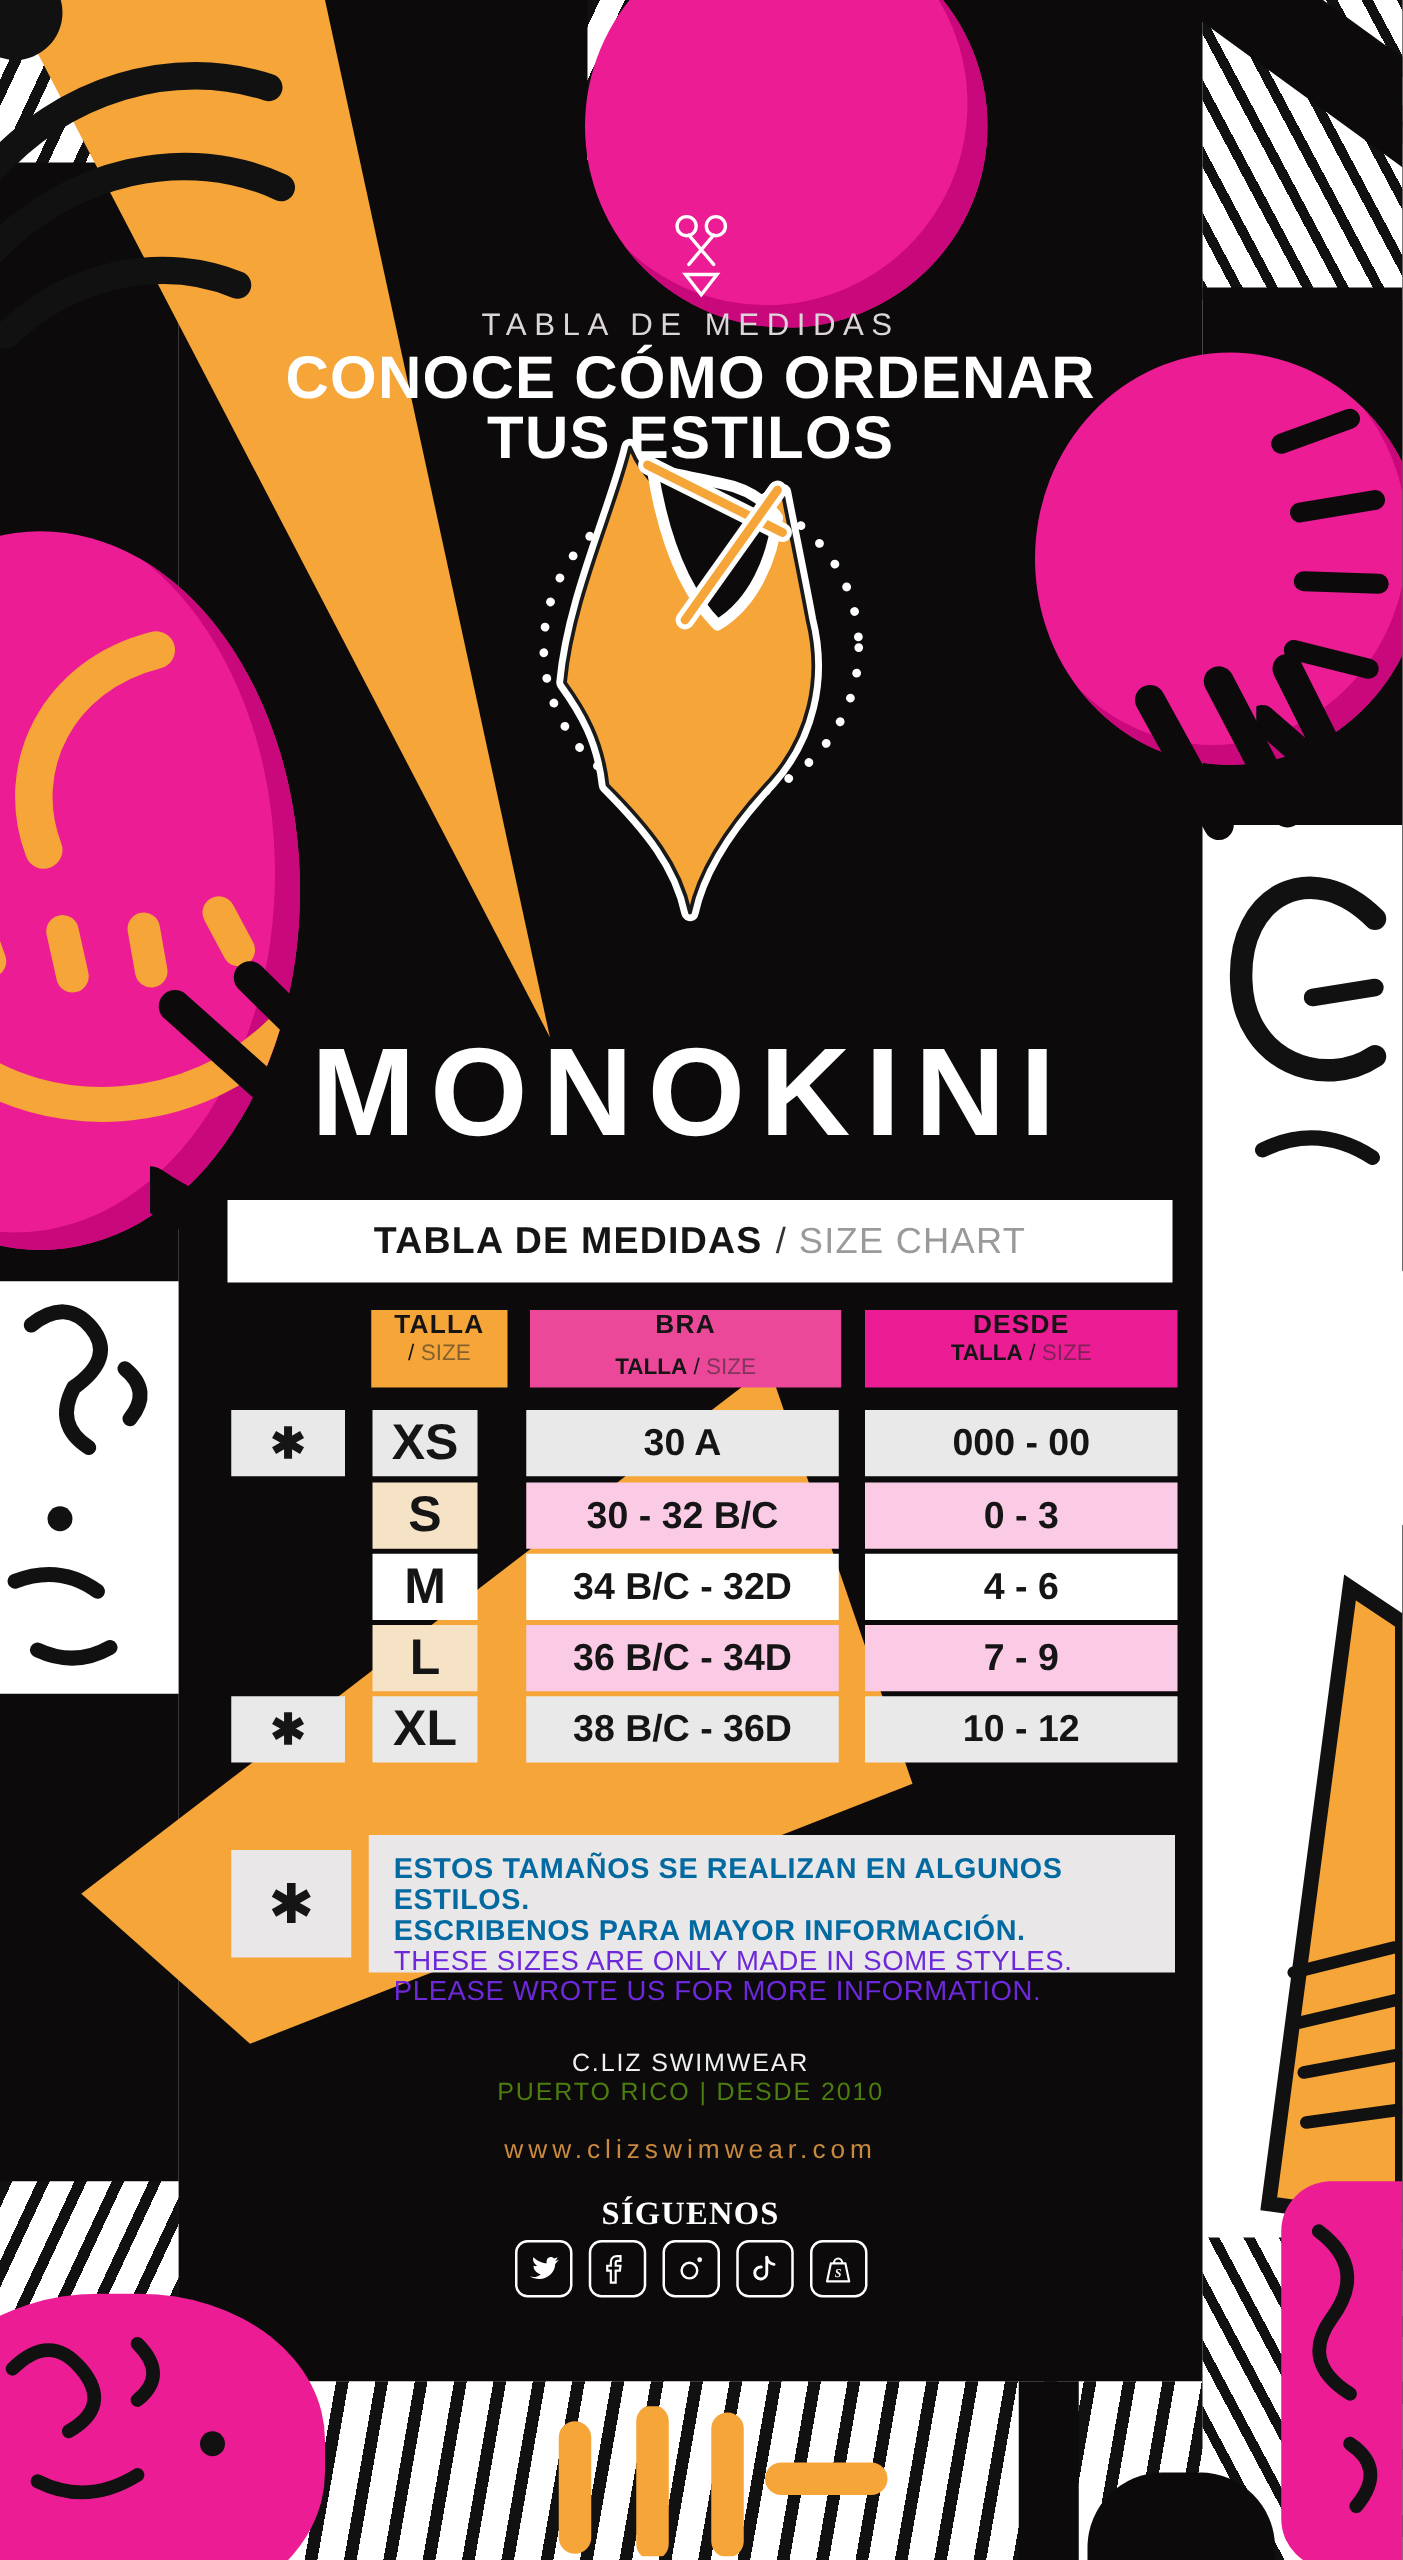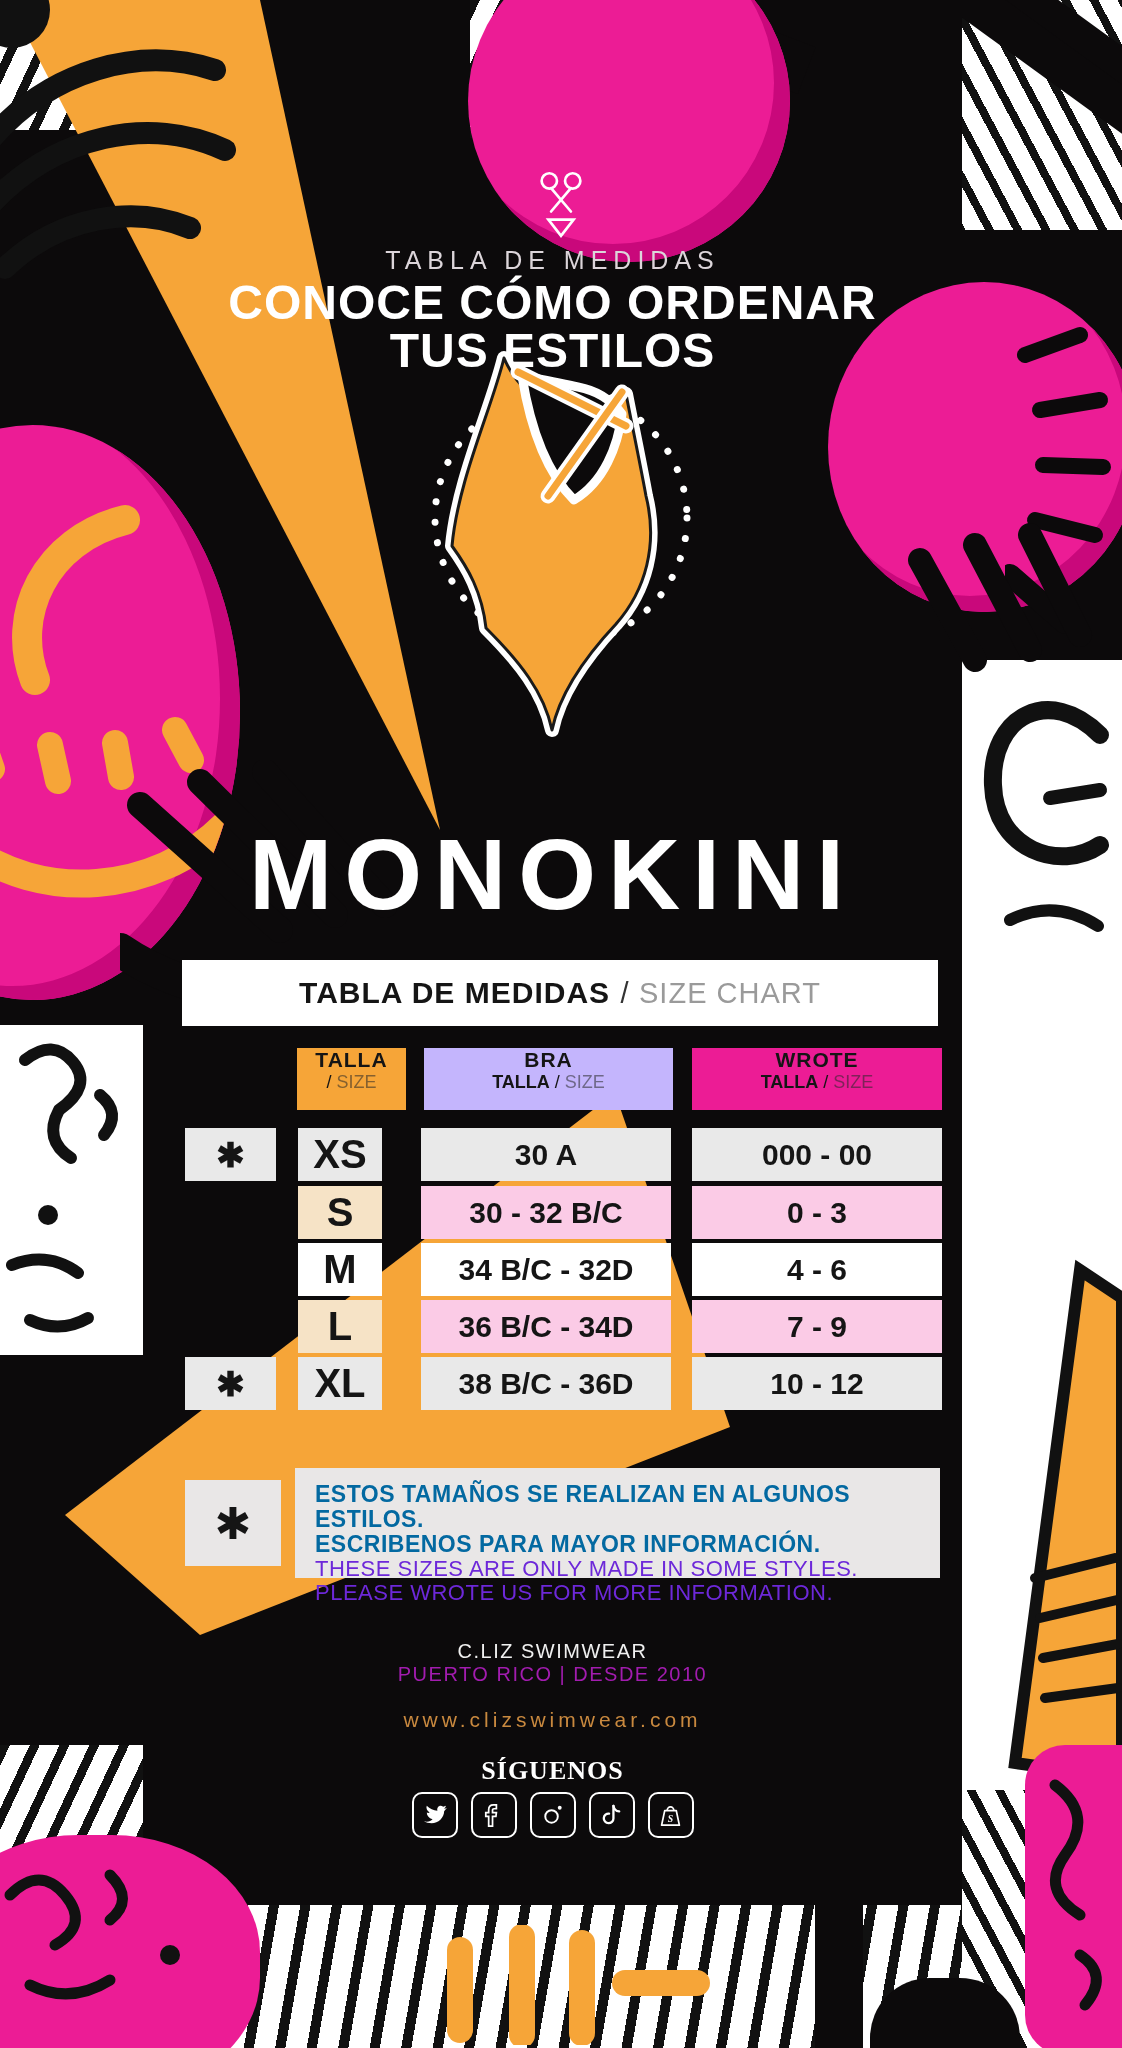--- a/index.html
+++ b/index.html
@@ -24,42 +24,42 @@
   .bar{left:182px;top:960px;width:756px;height:66px;background:#fff;line-height:66px;text-align:center;}
   .bar .es{font-weight:800;font-size:30px;color:#151515;letter-spacing:1px;}
   .bar .sep{font-size:29px;color:#333;font-weight:400;padding:0 6px;}
   .bar .en{font-size:29px;color:#9A9A9A;font-weight:400;letter-spacing:1px;}
   .colhdr{top:1048px;height:62px;display:flex;flex-direction:column;text-align:center;}
   .colhdr .l1{font-weight:800;font-size:21px;color:#151515;letter-spacing:1px;line-height:24px;}
   .colhdr .l2{font-size:18px;line-height:20px;color:#151515;}
   .colhdr .l2 .bold{font-weight:800;color:#151515;}
   .colhdr .l2 .light{color:rgba(40,40,40,0.55);font-weight:400;}
   .hdr-size{left:297px;width:109px;background:#F6A538;}
-  .hdr-bra{left:424px;width:249px;background:#c4b5fd;}
+  .hdr-bra{left:424px;width:249px;background:#ec4899;gap:11px;}
   .hdr-pant{left:692px;width:250px;background:#EC1C95;}
   .cell{display:flex;align-items:center;justify-content:center;font-weight:700;color:#151515;}
   .c-ast{left:185px;width:91px;background:#E9E9E9;font-size:34px;}
   .c-size{left:298px;width:84px;font-size:40px;}
   .c-bra{left:421px;width:250px;font-size:30px;}
   .c-pant{left:692px;width:250px;font-size:30px;}
   .tone-gray{background:#E9E9E9;}
   .tone-beige{background:#F6E3C6;}
   .tone-pinkl{background:#FBCBE6;}
   .tone-white{background:#FFFFFF;}
   .row-y0{top:1128px;height:53px;} .row-y1{top:1186px;height:53px;}
   .row-y2{top:1243px;height:53px;} .row-y3{top:1300px;height:53px;}
   .row-y4{top:1357px;height:53px;}
   .fn-ast{left:185px;top:1480px;width:96px;height:86px;background:#E9E7E7;
           display:flex;align-items:center;justify-content:center;font-size:44px;color:#151515;}
   .fn-box{left:295px;top:1468px;width:645px;height:110px;background:#E9E7E7;padding:14px 0 0 20px;box-sizing:border-box;}
   .fn-box .es{font-weight:800;font-size:23px;line-height:25px;color:#0369a1;letter-spacing:0.5px;}
   .fn-box .en{font-weight:400;font-size:22px;line-height:24px;color:#6d28d9;letter-spacing:0.5px;}
   .fn-box .en:first-of-type{margin-top:5px;}
   .f-brand{top:1640px;font-size:20px;color:#F0F0F0;letter-spacing:1.5px;}
-  .f-origin{top:1663px;font-size:20px;color:#a21caf;letter-spacing:1.5px;}
+  .f-origin{top:1663px;font-size:20px;color:#4d7c0f;letter-spacing:1.5px;}
   .f-url{top:1708px;font-size:21px;color:#C9893F;letter-spacing:4px;}
   .f-follow{top:1756px;font-size:26px;font-weight:800;letter-spacing:1px;font-family:Liberation Serif, serif;}
   .social-row{left:143px;top:1792px;width:819px;display:flex;justify-content:center;gap:13px;}
   .social-btn{width:46px;height:46px;border:2.5px solid #fff;border-radius:10px;box-sizing:border-box;
               display:flex;align-items:center;justify-content:center;cursor:pointer;}
 </style>
 </head>
 <body>
 
 <div id="canvas">
@@ -262,21 +262,21 @@
   </div>
   <div class="abs z5 colhdr hdr-bra">
     <div class="l1">BRA</div>
     <div class="l2">
       <span class="bold">TALLA</span>
       <span>/</span>
       <span class="light">SIZE</span>
     </div>
   </div>
   <div class="abs z5 colhdr hdr-pant">
-    <div class="l1">WROTE</div>
+    <div class="l1">DESDE</div>
     <div class="l2">
       <span class="bold">TALLA</span>
       <span>/</span>
       <span class="light">SIZE</span>
     </div>
   </div>
 
   <div class="abs z5 cell c-ast row-y0 tone-gray">✱</div>
   <div class="abs z5 cell c-size row-y0 tone-gray">XS</div>
   <div class="abs z5 cell c-bra row-y0 tone-gray">30 A</div>

